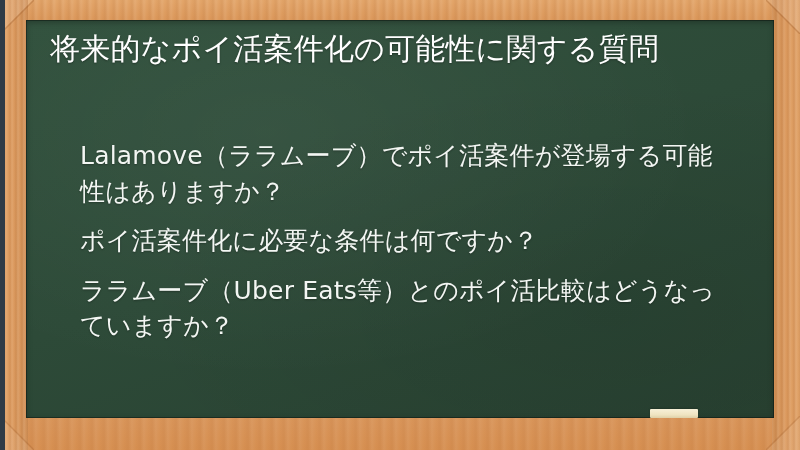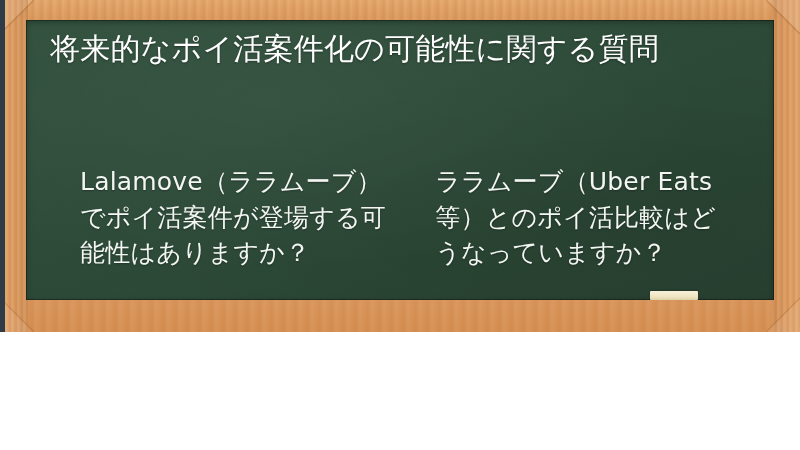--- a/index.html
+++ b/index.html
@@ -5,21 +5,21 @@
 <style>
   html, body {
     margin: 0;
     padding: 0;
     background: #ffffff;
   }
 
   .slide {
     position: relative;
     width: 800px;
-    height: 332px;
+    height: 450px;
     overflow: hidden;
     font-family: "DejaVu Sans", "Liberation Sans", sans-serif;
     background: #d99455;
   }
 
   
   .frame {
     position: absolute;
     inset: 0;
     background:
@@ -144,22 +144,23 @@
     letter-spacing: 0.2px;
     text-shadow: 0 1px 2px rgba(0,0,0,0.35);
     white-space: pre-wrap;
   }
 
   
   .questions {
     position: absolute;
     left: 30px;
     right: 40px;
-    top: 144px;
+    top: 118px;
     display: flex;
+    flex-direction: column;
     gap: 14px;
   }
 
   .question-item {
     color: #f3f6f3;
     font-size: 25px;
     line-height: 1.42;
     letter-spacing: 0.2px;
     text-shadow: 0 1px 2px rgba(0,0,0,0.30);
     padding-left: 24px;
@@ -195,19 +196,20 @@
   <div class="miter miter-br"></div>
 
   <div class="edge-dark-left"></div>
 
   <div class="board">
 
     <div class="title">将来的なポイ活案件化の可能性に関する質問</div>
 
     <div class="questions">
       <div class="question-item">Lalamove（ララムーブ）でポイ活案件が登場する可能性はありますか？</div>
+      <div class="question-item">ポイ活案件化に必要な条件は何ですか？</div>
       <div class="question-item">ララムーブ（Uber Eats等）とのポイ活比較はどうなっていますか？</div>
     </div>
 
     <div class="chalk"></div>
   </div>
 
 </div>
 
 </body></html>

